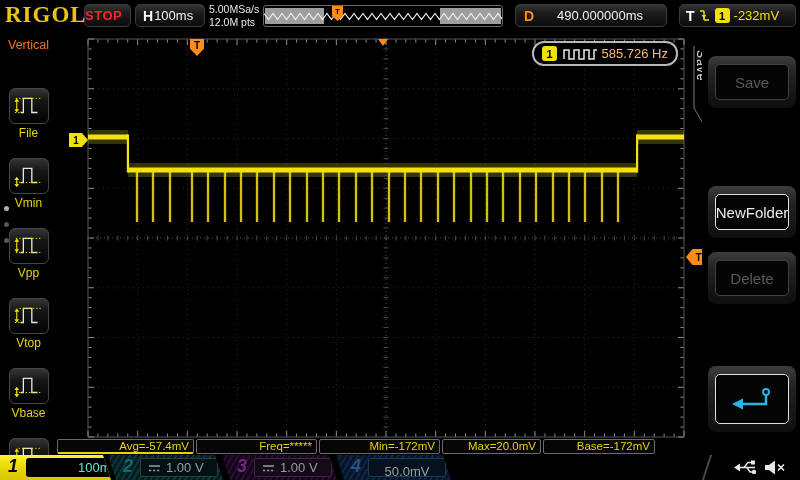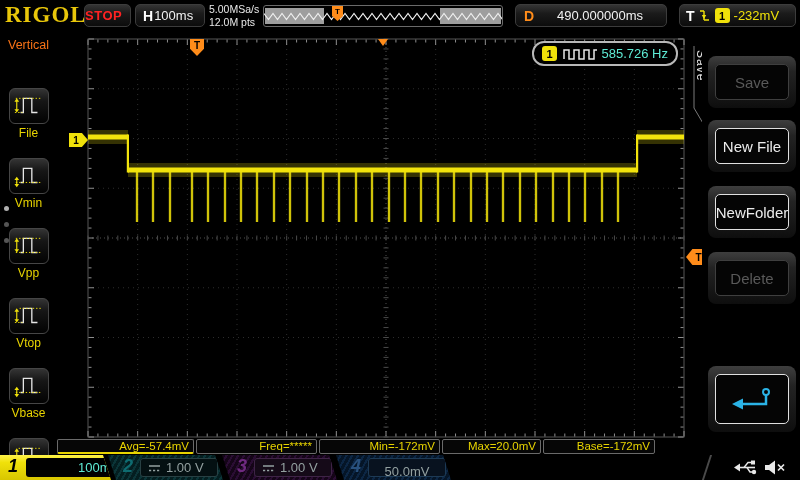--- a/index.html
+++ b/index.html
@@ -35,21 +35,21 @@
               display:flex;align-items:center;justify-content:center;box-sizing:border-box;}
   .lm-label{margin-top:2px;color:#e8d400;font-size:12px;}
   .page-dot{position:absolute;left:4px;width:5px;height:5px;border-radius:50%;}
   
   #display{position:absolute;left:57px;top:32px;width:645px;height:406px;background:#000;}
   #freq-counter{position:absolute;left:475px;top:9px;width:146px;height:25px;background:#000;
                 border:2px solid #b8b8b8;border-radius:12px;display:flex;align-items:center;
                 padding:0 8px;gap:5px;box-sizing:border-box;}
   .fc-badge{width:15px;height:15px;background:#f0e10a;border-radius:3px;color:#000;font-weight:bold;
             font-size:11px;display:flex;align-items:center;justify-content:center;flex:0 0 auto;}
-  .fc-value{color:#5eead4;font-size:13px;white-space:nowrap;}
+  .fc-value{color:#fdba74;font-size:13px;white-space:nowrap;}
   .marker{position:absolute;font-weight:bold;color:#000;display:flex;align-items:center;justify-content:center;}
   #trig-pos-marker{left:133px;top:7px;width:14px;height:17px;background:#ff8c1a;font-size:10px;
                    clip-path:polygon(0 0,100% 0,100% 58%,50% 100%,0 58%);padding-bottom:5px;box-sizing:border-box;}
   #delay-indicator{position:absolute;left:321px;top:7px;width:0;height:0;
                    border-left:5px solid transparent;border-right:5px solid transparent;border-top:7px solid #ff8c1a;}
   #ch1-marker{left:12px;top:101px;width:19px;height:14px;background:#f0e10a;font-size:10px;
               clip-path:polygon(0 0,68% 0,100% 50%,68% 100%,0 100%);padding-right:5px;box-sizing:border-box;}
   #trig-lvl-marker{left:629px;top:217px;width:20px;height:16px;background:#ff8c1a;font-size:10px;
                    clip-path:polygon(32% 0,100% 0,100% 100%,32% 100%,0 50%);padding-left:5px;box-sizing:border-box;}
   
@@ -645,23 +645,20 @@
 
   <div id="save-tab">Save</div>
   <svg id="save-tab-edge" width="20" height="110">
     <path d="M6,14 V76 L19,98" stroke="#7a7a7a" stroke-width="1" fill="none"></path>
   </svg>
 
   <div id="right-menu">
     <div class="rm-btn disabled" style="top:24px">
       <div class="rm-inner">Save</div>
     </div>
-    <div class="rm-btn" style="top:88px">
-      <div class="rm-inner">New File</div>
-    </div>
     <div class="rm-btn" style="top:154px">
       <div class="rm-inner">NewFolder</div>
     </div>
     <div class="rm-btn disabled" style="top:220px">
       <div class="rm-inner">Delete</div>
     </div>
     <div class="rm-btn" style="top:334px;height:66px">
       <div class="rm-inner">
         <svg width="52" height="26">
           <circle cx="40" cy="6" r="3" stroke="#2bb3e6" stroke-width="2" fill="none"></circle>

